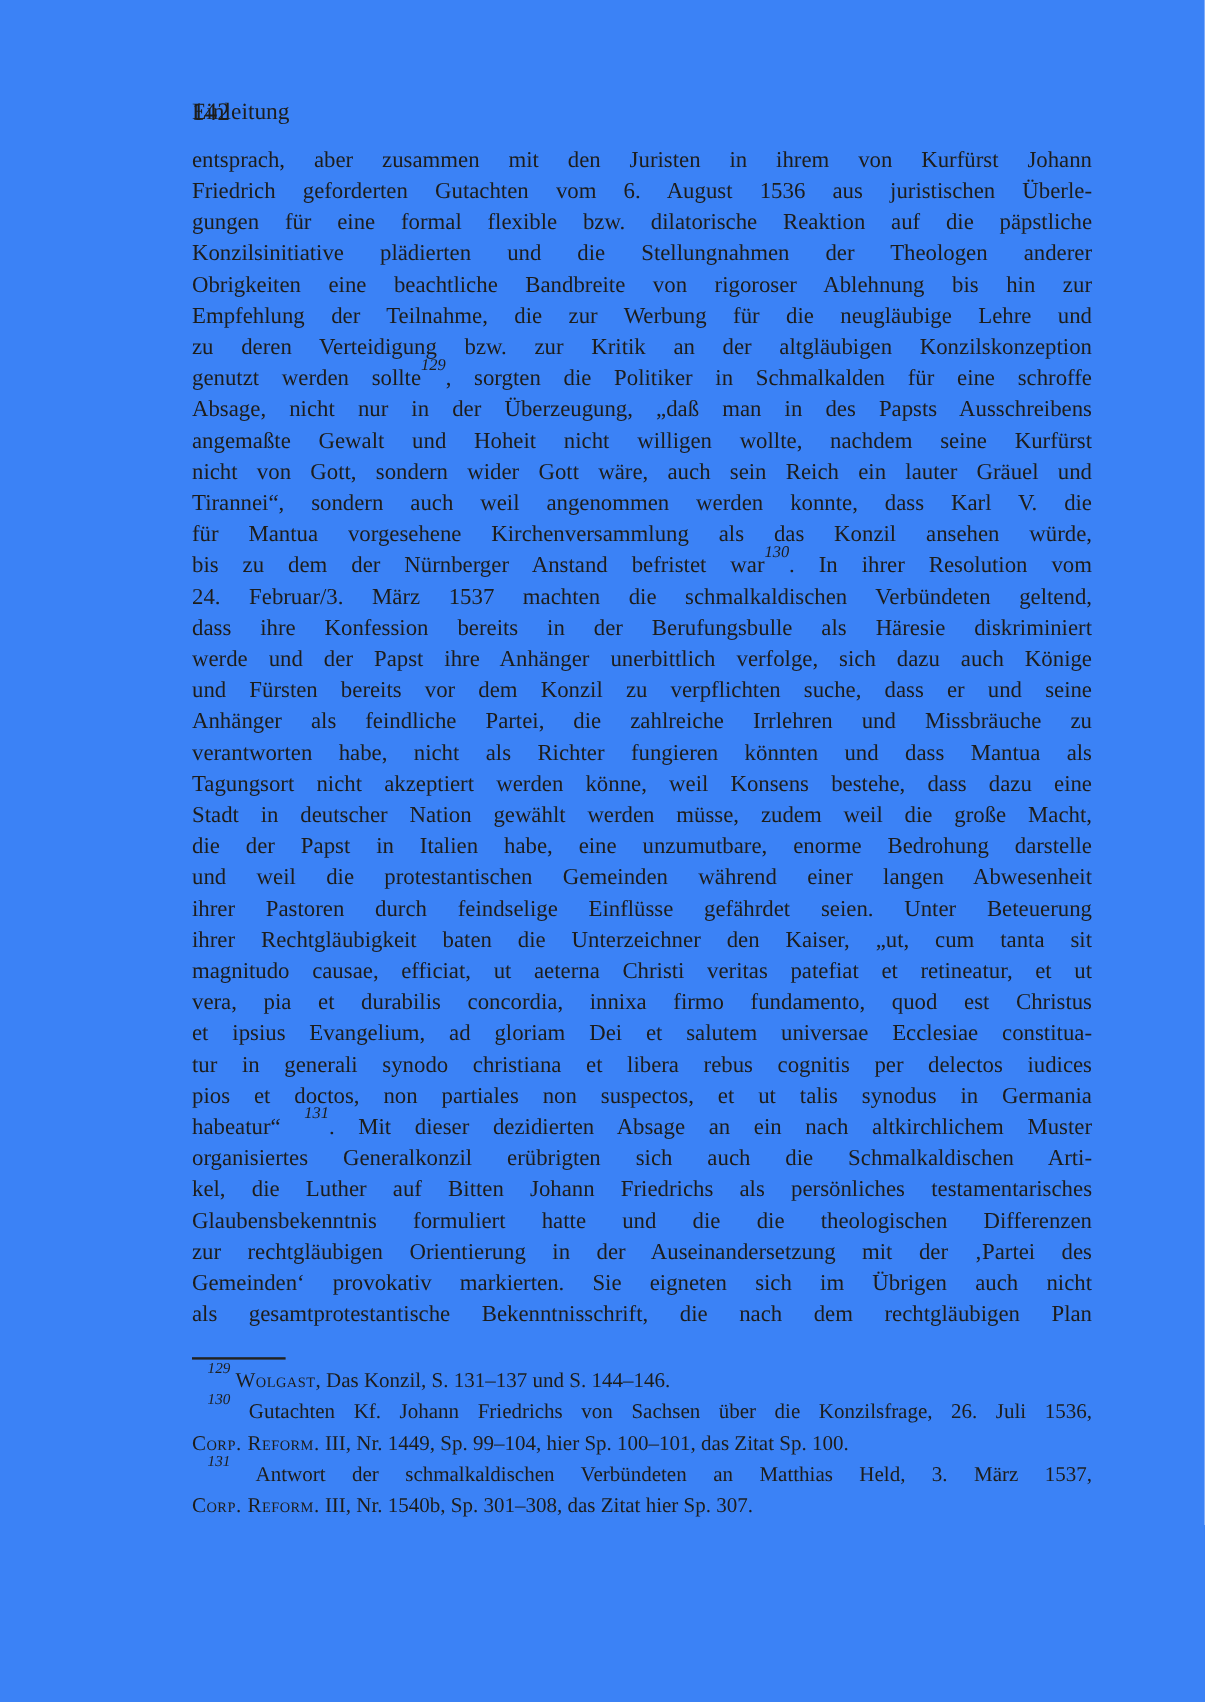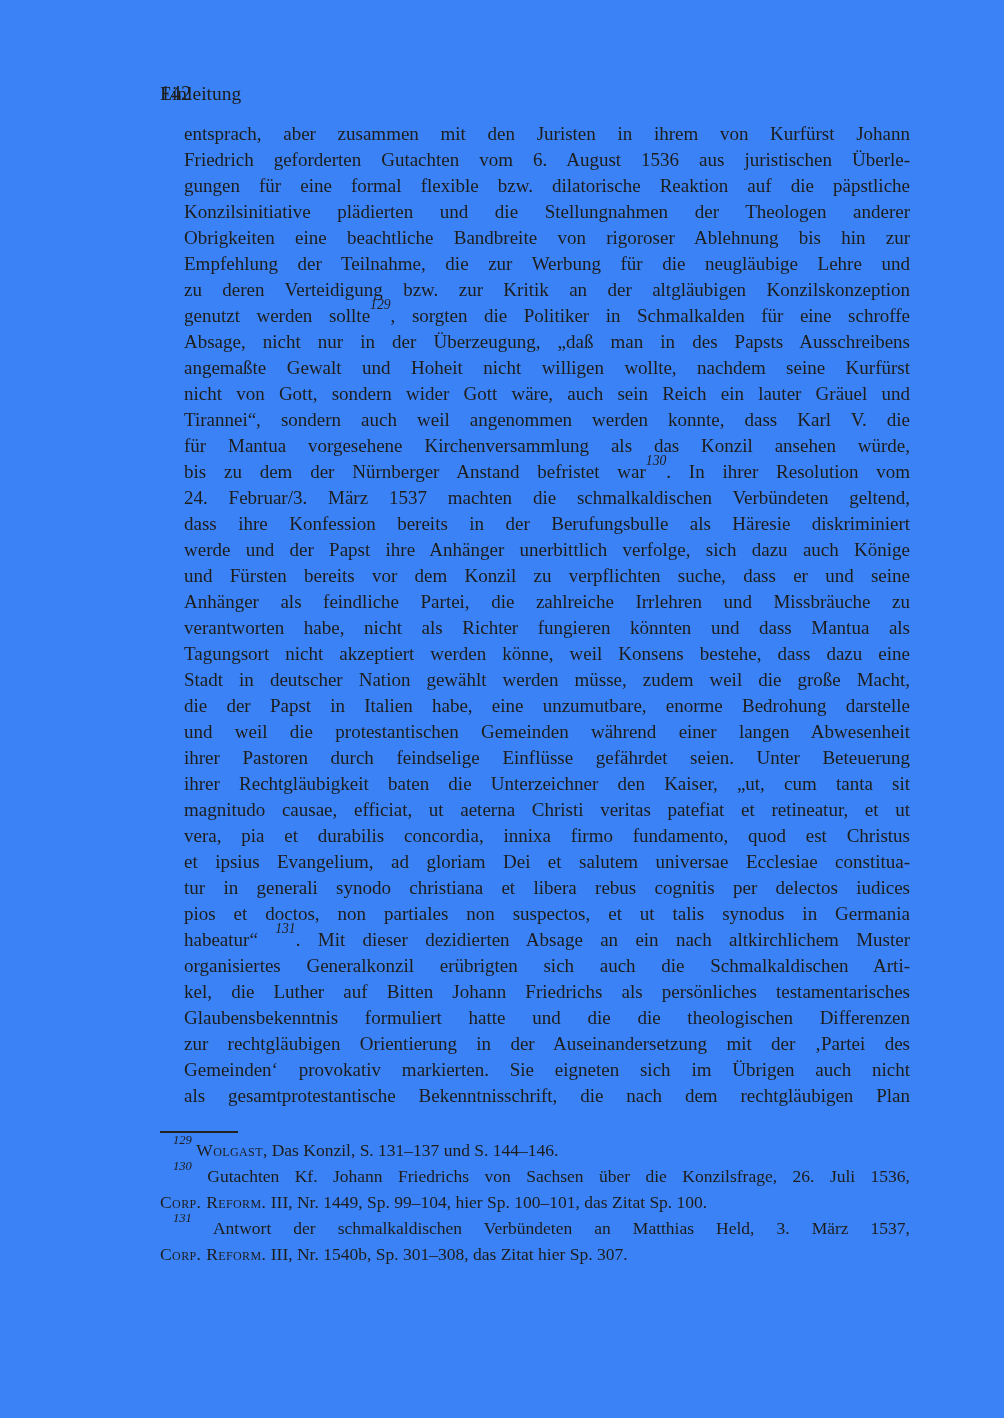--- a/index.html
+++ b/index.html
@@ -42,21 +42,20 @@
   .bodytext {
     position: absolute;
     top: 121px;
     left: 160px;
     width: 750px;
     font-size: 19px;
   }
   .bodytext .line {
     height: 26px;
     line-height: 26px;
-    margin-left: 24px;
   }
   .line {
     text-align: justify;
     white-space: normal;
   }
   .line.fill {
     text-align-last: justify;
   }
   .line.indent {
     text-indent: 13px;

